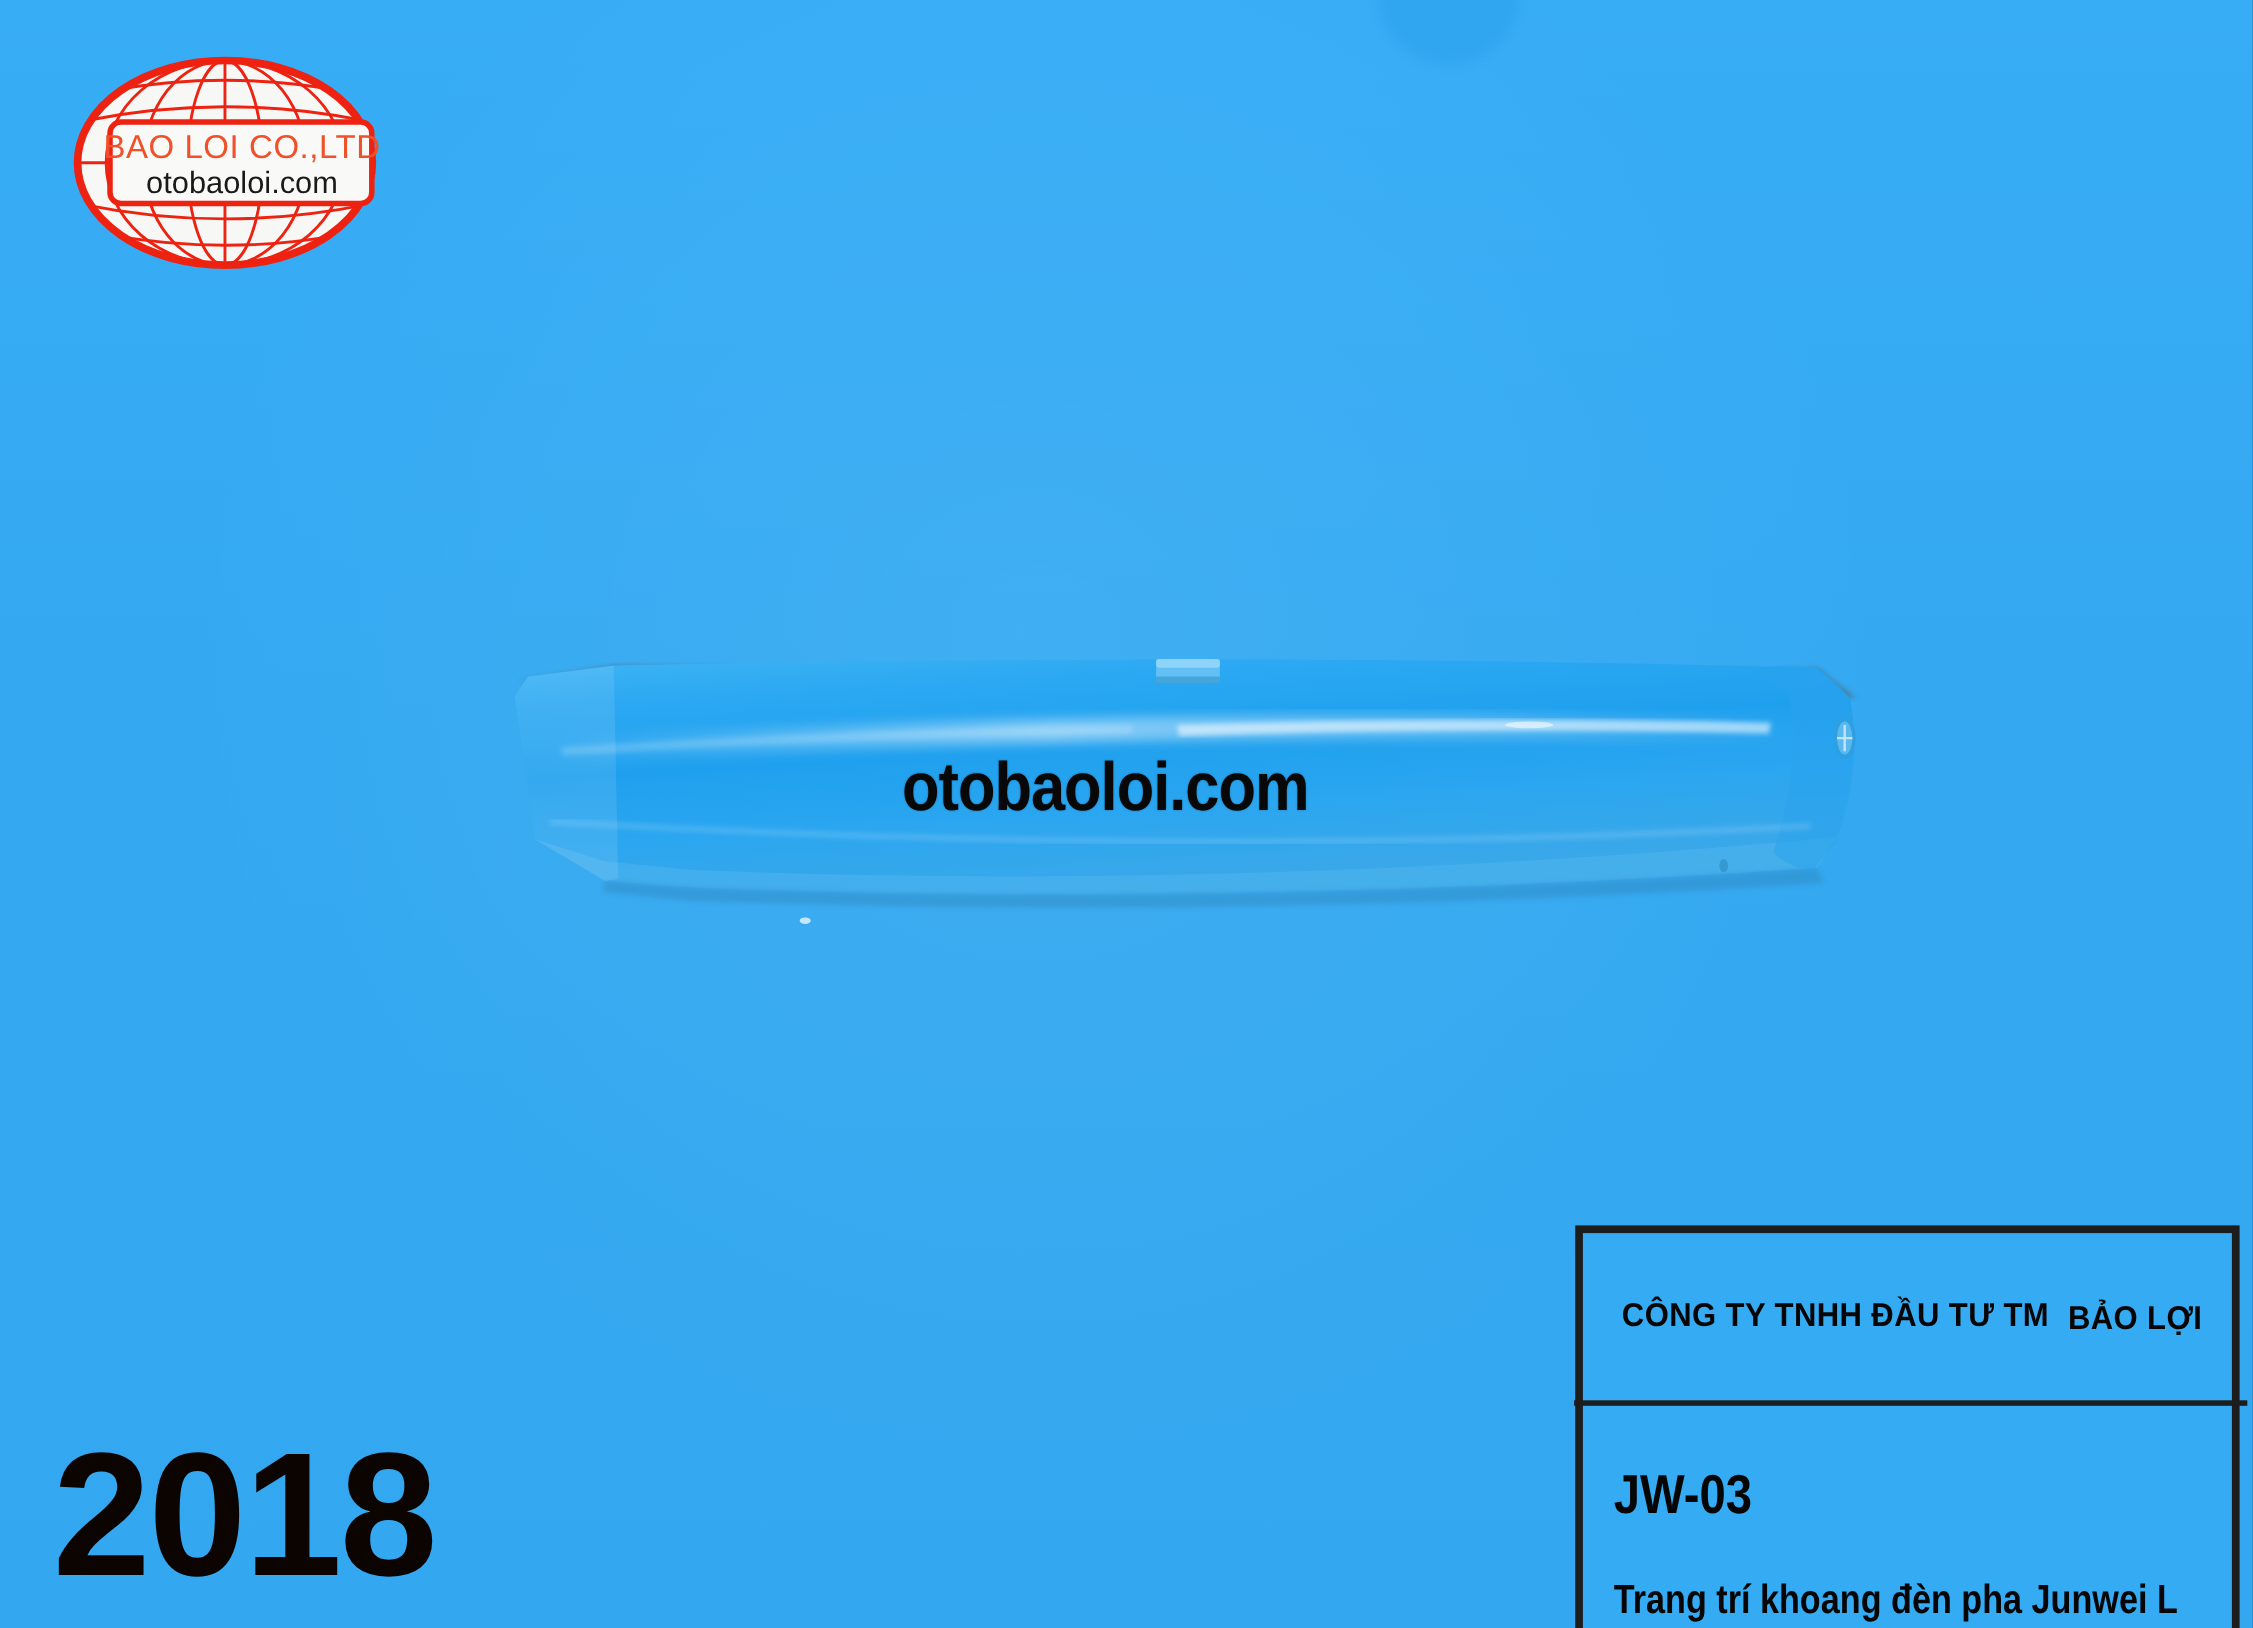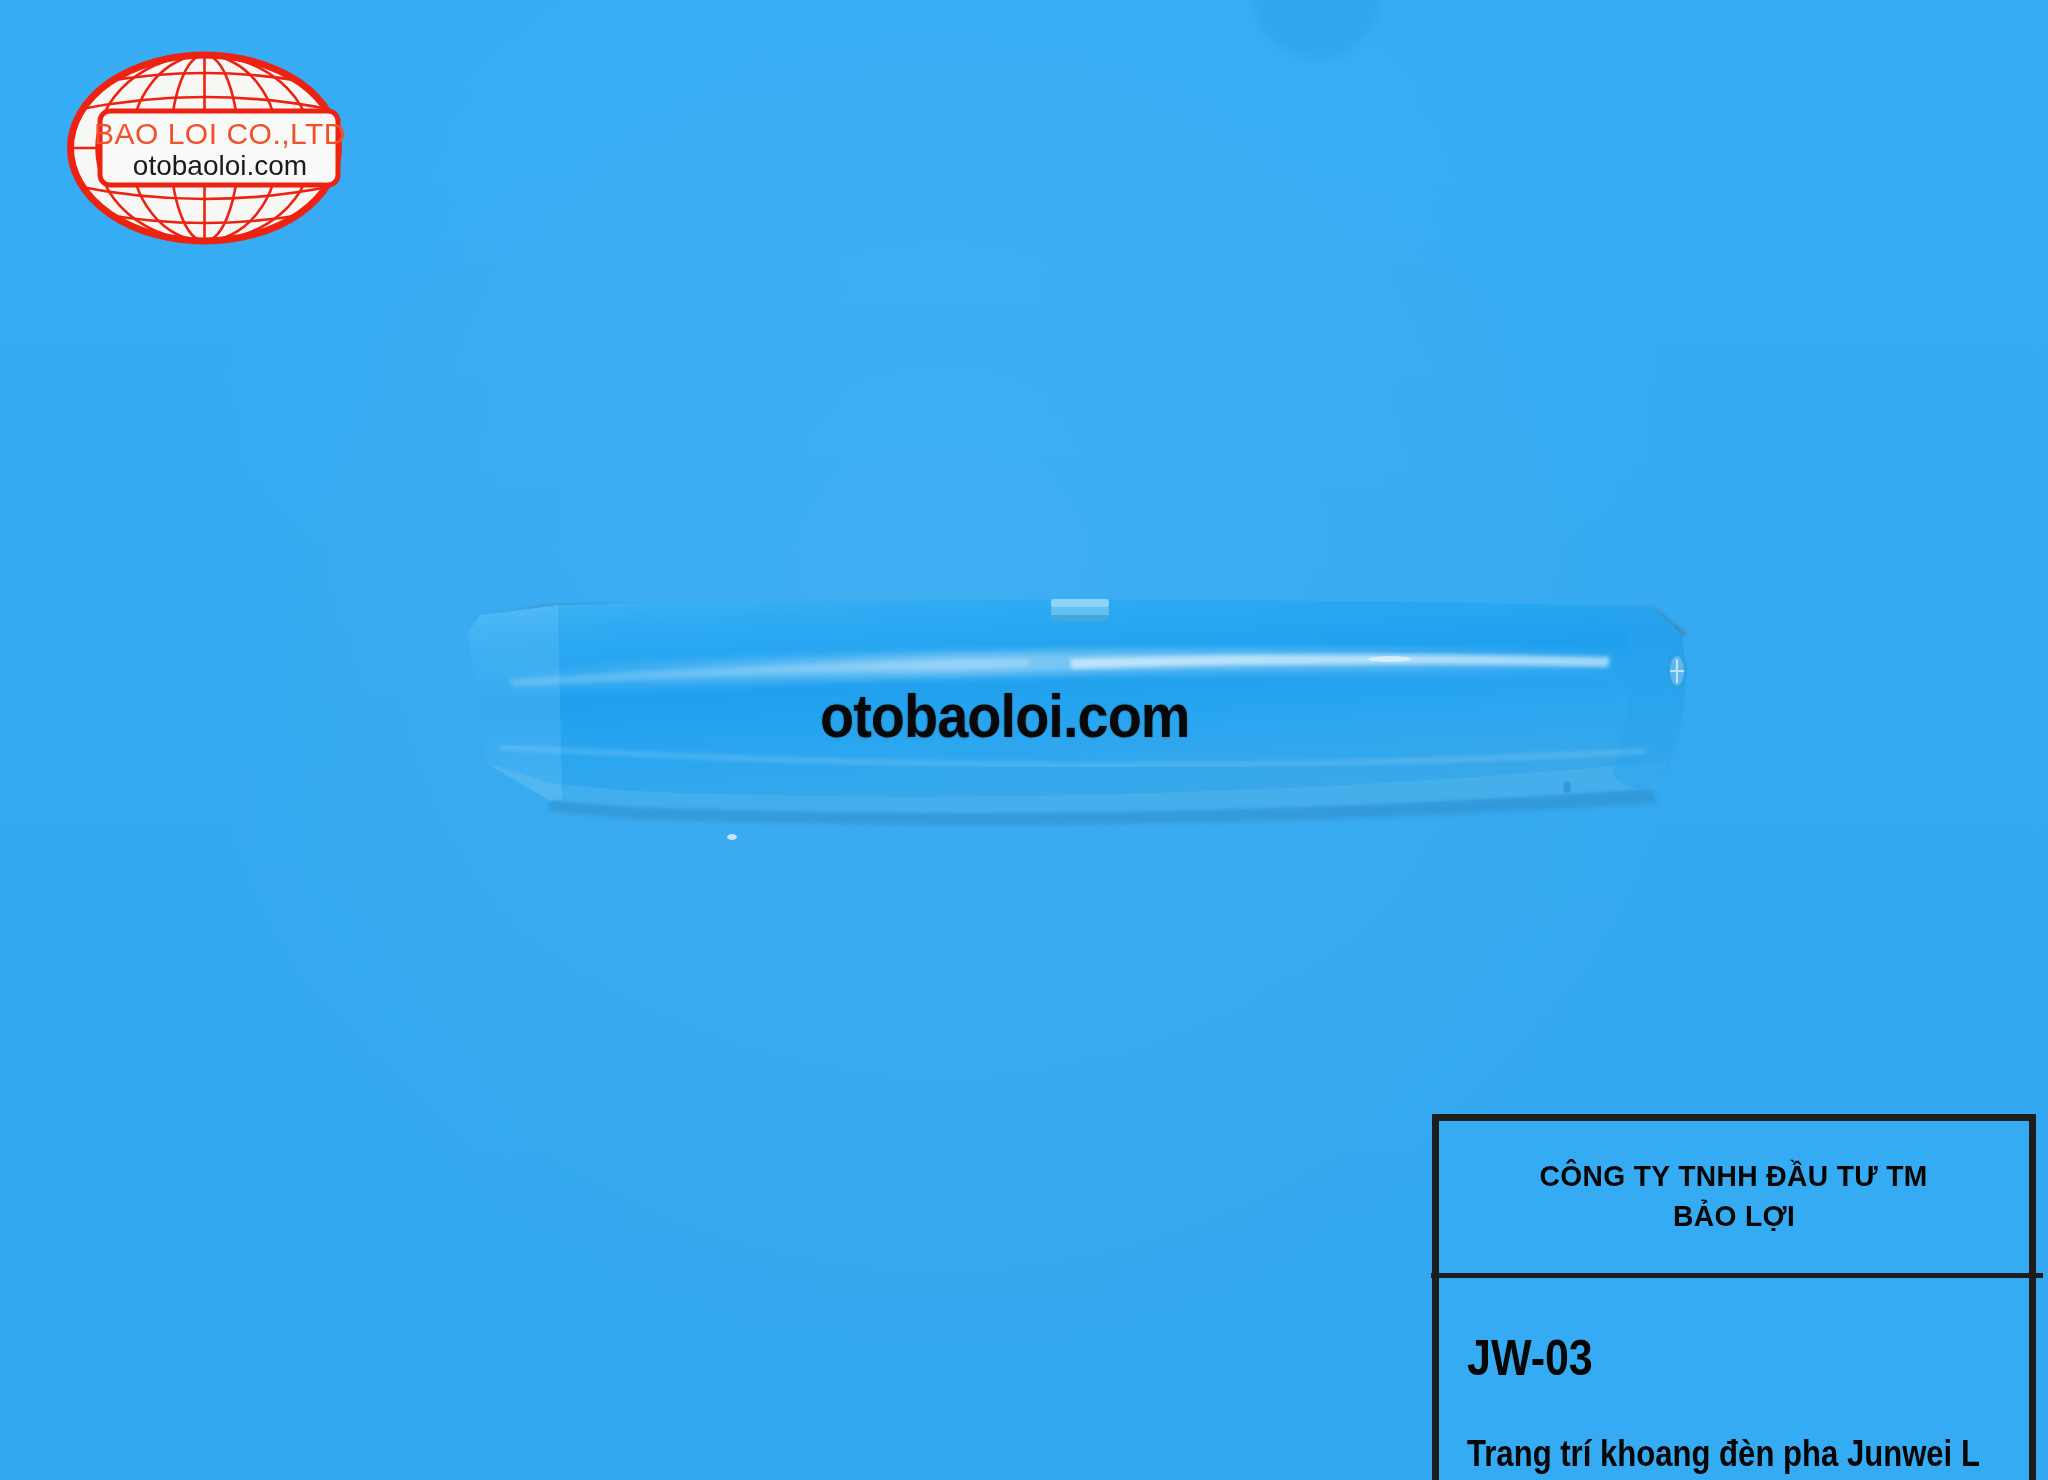--- a/index.html
+++ b/index.html
@@ -92,21 +92,20 @@
     top: 1114px;
     width: 604px;
     height: 380px;
     border: 7px solid #1d1d1d;
     background: #35abf3;
     box-sizing: border-box;
   }
   .infobox-header {
     height: 128px;
     display: flex;
-    flex-direction: column;
     align-items: center;
     justify-content: center;
     padding-top: 22px;
     box-sizing: border-box;
   }
   .company-line {
     font-family: "Liberation Sans Narrow", "Liberation Sans", sans-serif;
     font-weight: 700;
     font-size: 30px;
     letter-spacing: 0.4px;
@@ -265,20 +264,21 @@
       </g>
 
       <ellipse cx="302" cy="262" rx="5" ry="3" fill="#e9f4fc" opacity="0.8"></ellipse>
       <ellipse cx="1137" cy="212" rx="4" ry="6" fill="#2b86bd" opacity="0.55"></ellipse>
       <ellipse cx="960" cy="84" rx="22" ry="3" fill="#ffffff" opacity="0.5"></ellipse>
     </svg>
   </div>
 
   <div class="watermark">otobaoloi.com</div>
 
+  <div class="year">2018</div>
 
   <div class="infobox">
     <div class="infobox-header">
       <div class="company-line">CÔNG TY TNHH ĐẦU TƯ TM</div>
       <div class="company-line second">BẢO LỢI</div>
     </div>
     <div class="infobox-divider"></div>
     <div class="infobox-body">
       <div class="part-code">JW-03</div>
       <div class="part-desc">Trang trí khoang đèn pha Junwei L</div>

